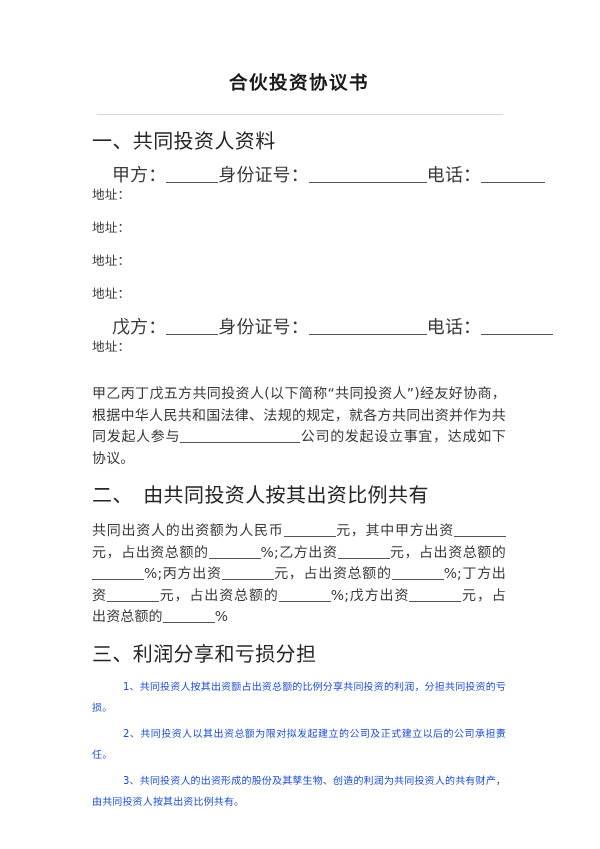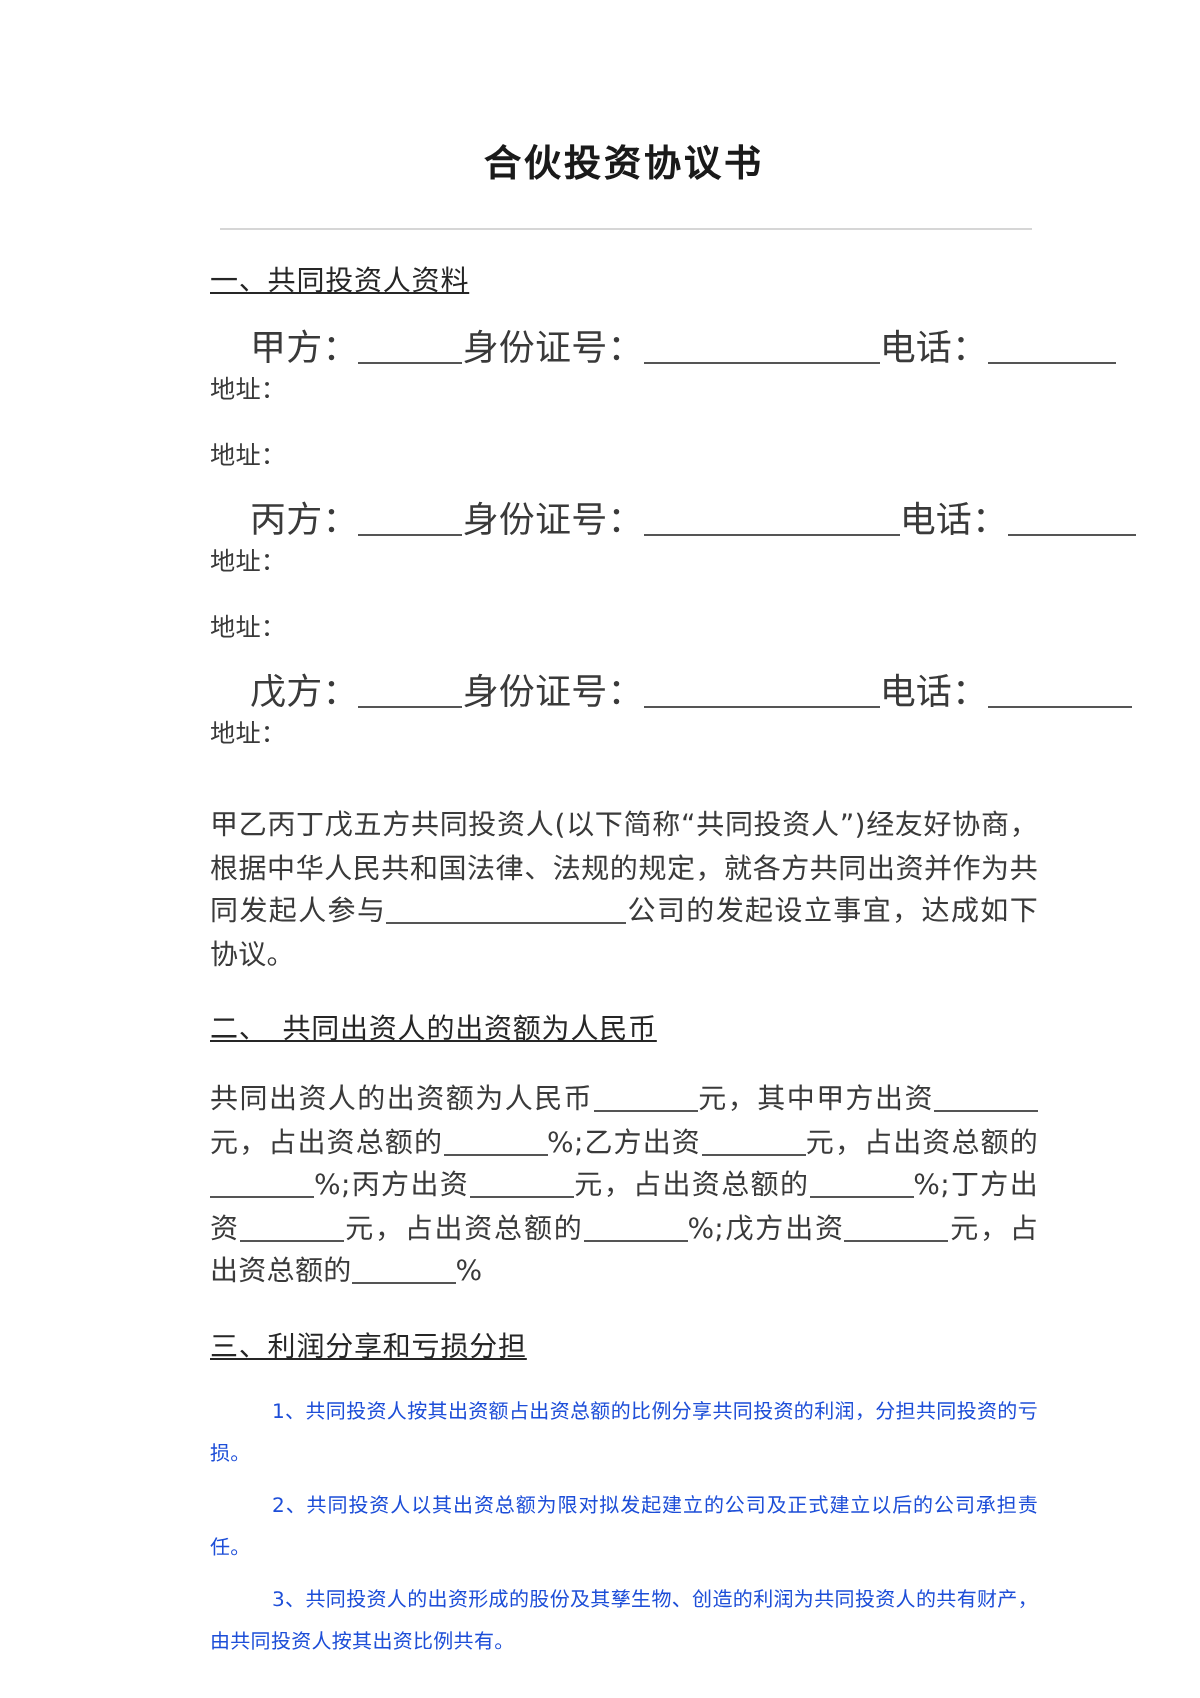--- a/index.html
+++ b/index.html
@@ -12,21 +12,20 @@
     font-family: "DejaVu Sans", "Liberation Sans", sans-serif;
     color: #333333;
   }
   .page {
     position: relative;
     width: 557px;
     height: 849px;
     background: #ffffff;
     overflow: hidden;
     box-sizing: border-box;
-    margin-left: 13px;
   }
   .content {
     position: absolute;
     left: 92px;
     top: 0;
     width: 414px;
   }
   .doc-title {
     text-align: center;
     font-size: 18.5px;
@@ -39,27 +38,26 @@
     font-family: "DejaVu Sans", "Liberation Sans", sans-serif;
   }
   .title-rule {
     margin: 18px 0 0 5px;
     width: 406px;
     height: 0;
     border: 0;
     border-top: 1px solid #d6d6d6;
   }
   .section-heading {
-    font-size: 14px;
+    font-size: 20px;
     color: #262626;
     line-height: 22px;
     margin: 15px 0 0 0;
     letter-spacing: 0.4px;
     white-space: pre;
-    text-decoration: underline;
   }
   .section-heading.gap-after-num {
     letter-spacing: 0.4px;
   }
   .body-text {
     font-size: 14px;
     color: #3a3a3a;
     line-height: 21.5px;
     margin: 0;
     text-align: justify;
@@ -131,36 +129,35 @@
     <div class="party-block">
       <p class="party-line"><span class="lead"></span><span>甲方：</span><span class="blank b-id"></span><span>身份证号：</span><span class="blank b-idno"></span><span>电话：</span><span class="blank b-tel"></span></p>
       <p class="addr-line">地址：</p>
     </div>
 
     <div class="party-block">
       <p class="addr-line">地址：</p>
     </div>
 
     <div class="party-block">
-      <p class="party-line"><span class="lead"></span><span>丙方：</span><span class="blank b-id"></span><span>身份证号：</span><span class="blank b-idno-wide"></span><span>电话：</span><span class="blank b-tel"></span></p>
       <p class="addr-line">地址：</p>
     </div>
 
     <div class="party-block">
       <p class="addr-line">地址：</p>
     </div>
 
     <div class="party-block">
       <p class="party-line"><span class="lead"></span><span>戊方：</span><span class="blank b-id"></span><span>身份证号：</span><span class="blank b-idno"></span><span>电话：</span><span class="blank b-tel-wide"></span></p>
       <p class="addr-line">地址：</p>
     </div>
 
     <p class="body-text first-para"><span>甲乙丙丁戊五方共同投资人(以下简称“共同投资人”)经友好协商，根据中华人民共和国法律、法规的规定，就各方共同出资并作为共同发起人参与</span><span class="blank b-company-a"></span><span class="blank b-company-b"></span><span>公司的发起设立事宜，达成如下协议。</span></p>
 
-    <p class="section-heading gap-after-num">二、　共同出资人的出资额为人民币</p>
+    <p class="section-heading gap-after-num">二、　由共同投资人按其出资比例共有</p>
 
     <p class="body-text amount-para"><span>共同出资人的出资额为人民币</span><span class="blank b-inline"></span><span>元，其中甲方出资</span><span class="blank b-inline"></span><span>元，占出资总额的</span><span class="blank b-inline"></span><span>%;乙方出资</span><span class="blank b-inline"></span><span>元，占出资总额的</span><span class="blank b-inline"></span><span>%;丙方出资</span><span class="blank b-inline"></span><span>元，占出资总额的</span><span class="blank b-inline"></span><span>%;丁方出资</span><span class="blank b-inline"></span><span>元，占出资总额的</span><span class="blank b-inline"></span><span>%;戊方出资</span><span class="blank b-inline"></span><span>元，占出资总额的</span><span class="blank b-inline"></span><span>%</span></p>
 
     <p class="section-heading">三、利润分享和亏损分担</p>
 
     <p class="numbered" style="margin-top:11px;">1、共同投资人按其出资额占出资总额的比例分享共同投资的利润，分担共同投资的亏损。</p>
     <p class="numbered" style="margin-top:4px;">2、共同投资人以其出资总额为限对拟发起建立的公司及正式建立以后的公司承担责任。</p>
     <p class="numbered" style="margin-top:4px;">3、共同投资人的出资形成的股份及其孳生物、创造的利润为共同投资人的共有财产，由共同投资人按其出资比例共有。</p>
 
   </div>

